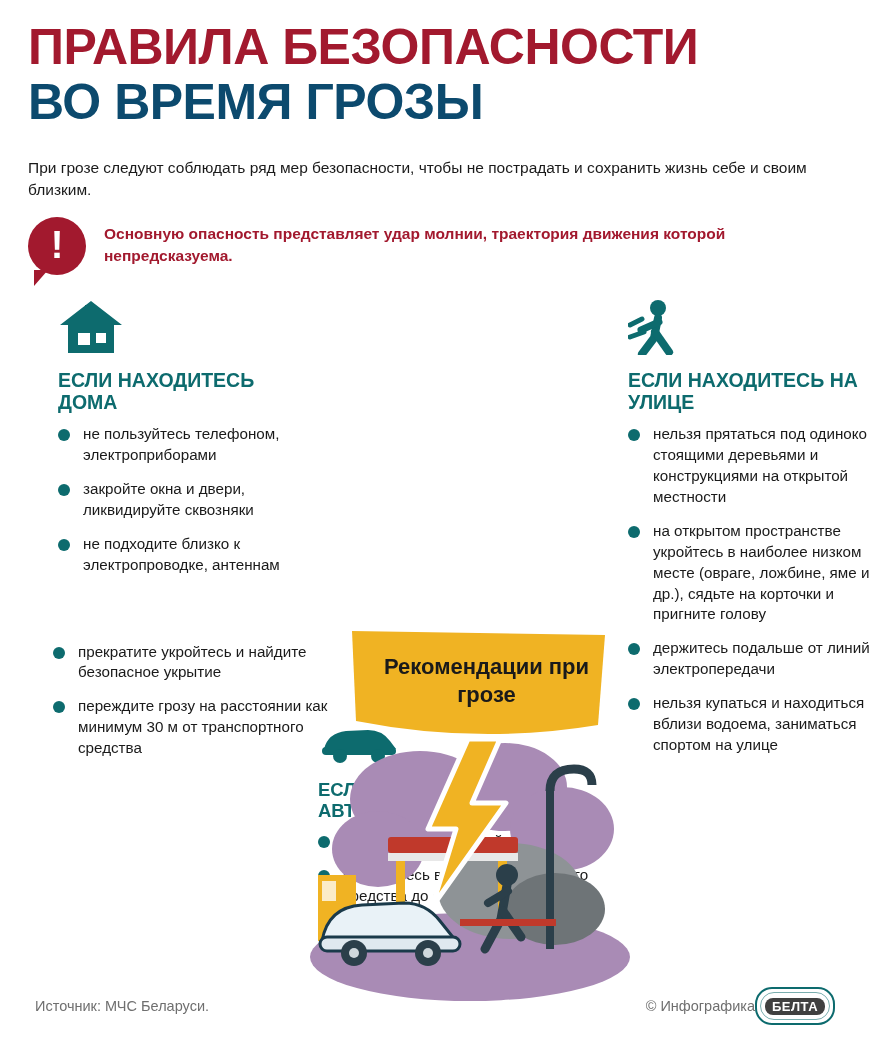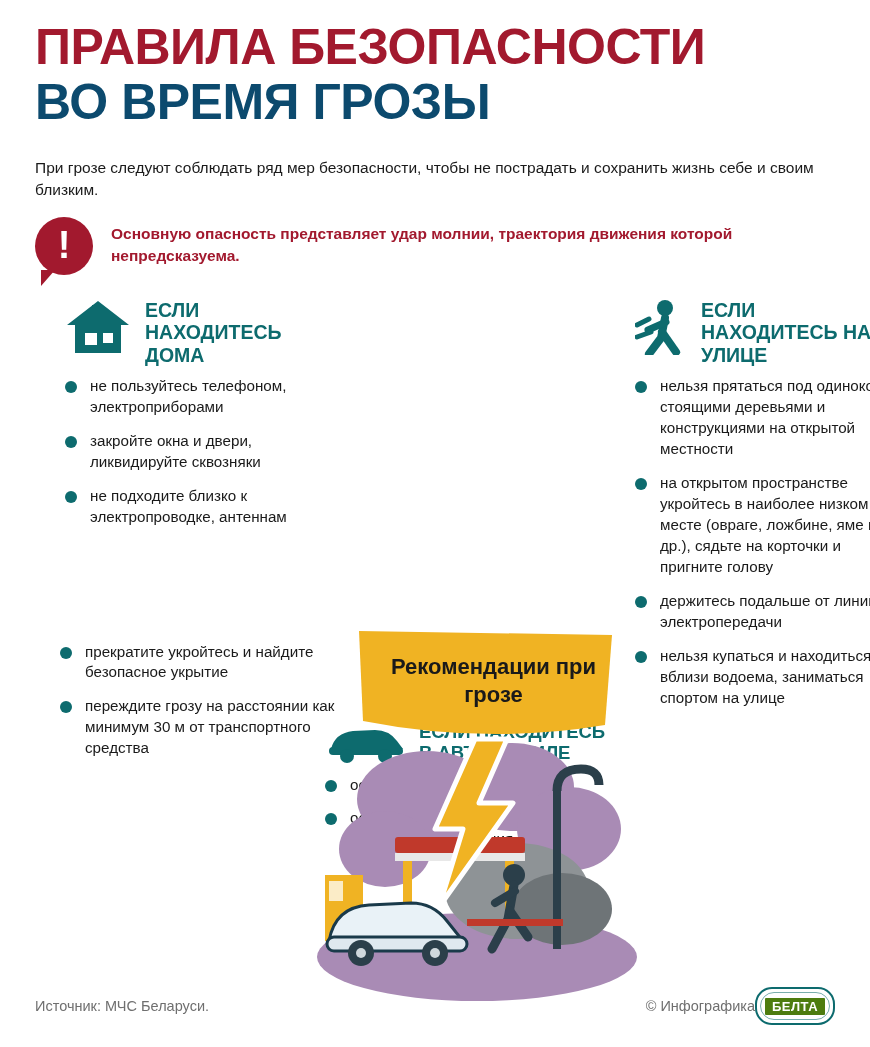--- a/index.html
+++ b/index.html
@@ -13,21 +13,21 @@
     font-family: "Liberation Sans", sans-serif;
     position: relative;
     overflow: hidden;
     color: #1a1a1a;
   }
   .page {
     position: relative;
     width: 870px;
     height: 1047px;
     box-sizing: border-box;
-    padding: 0 35px;
+    padding: 0 28px;
   }
 
   
   .title-block {
     padding-top: 22px;
   }
   .title-line1 {
     font-size: 50px;
     font-weight: bold;
     color: #a2192e;
@@ -112,20 +112,21 @@
   .col-left   { left: 30px;  top: 0;   width: 255px; }
   .col-right  { left: 600px; top: 0;   width: 245px; }
   .col-bike   { left: 25px;  top: 343px; width: 290px; }
   .col-car    { left: 290px; top: 422px; width: 285px; }
 
   .sec-head {
     display: flex;
     align-items: flex-start;
     gap: 14px;
     margin-bottom: 10px;
+    flex-direction: column;
   }
   .sec-icon {
     flex: 0 0 auto;
     line-height: 0;
   }
   .sec-title {
     font-size: 19.5px;
     font-weight: bold;
     color: #0d6b6e;
     line-height: 1.16;
@@ -225,23 +226,23 @@
     display: flex;
     align-items: center;
     justify-content: center;
     position: relative;
     background: #ffffff;
   }
   .belta .bword {
     font-size: 13px;
     font-weight: bold;
     color: #ffffff;
-    background: #4d7c0f;
+    background: #404040;
     padding: 1px 7px;
-    border-radius: 1px;
+    border-radius: 8px;
     letter-spacing: 0.5px;
     z-index: 2;
   }
   .belta .globe {
     position: absolute;
     inset: 3px;
     border-radius: 14px;
     border: 1.5px solid #0d6b6e;
     opacity: 0.55;
   }

